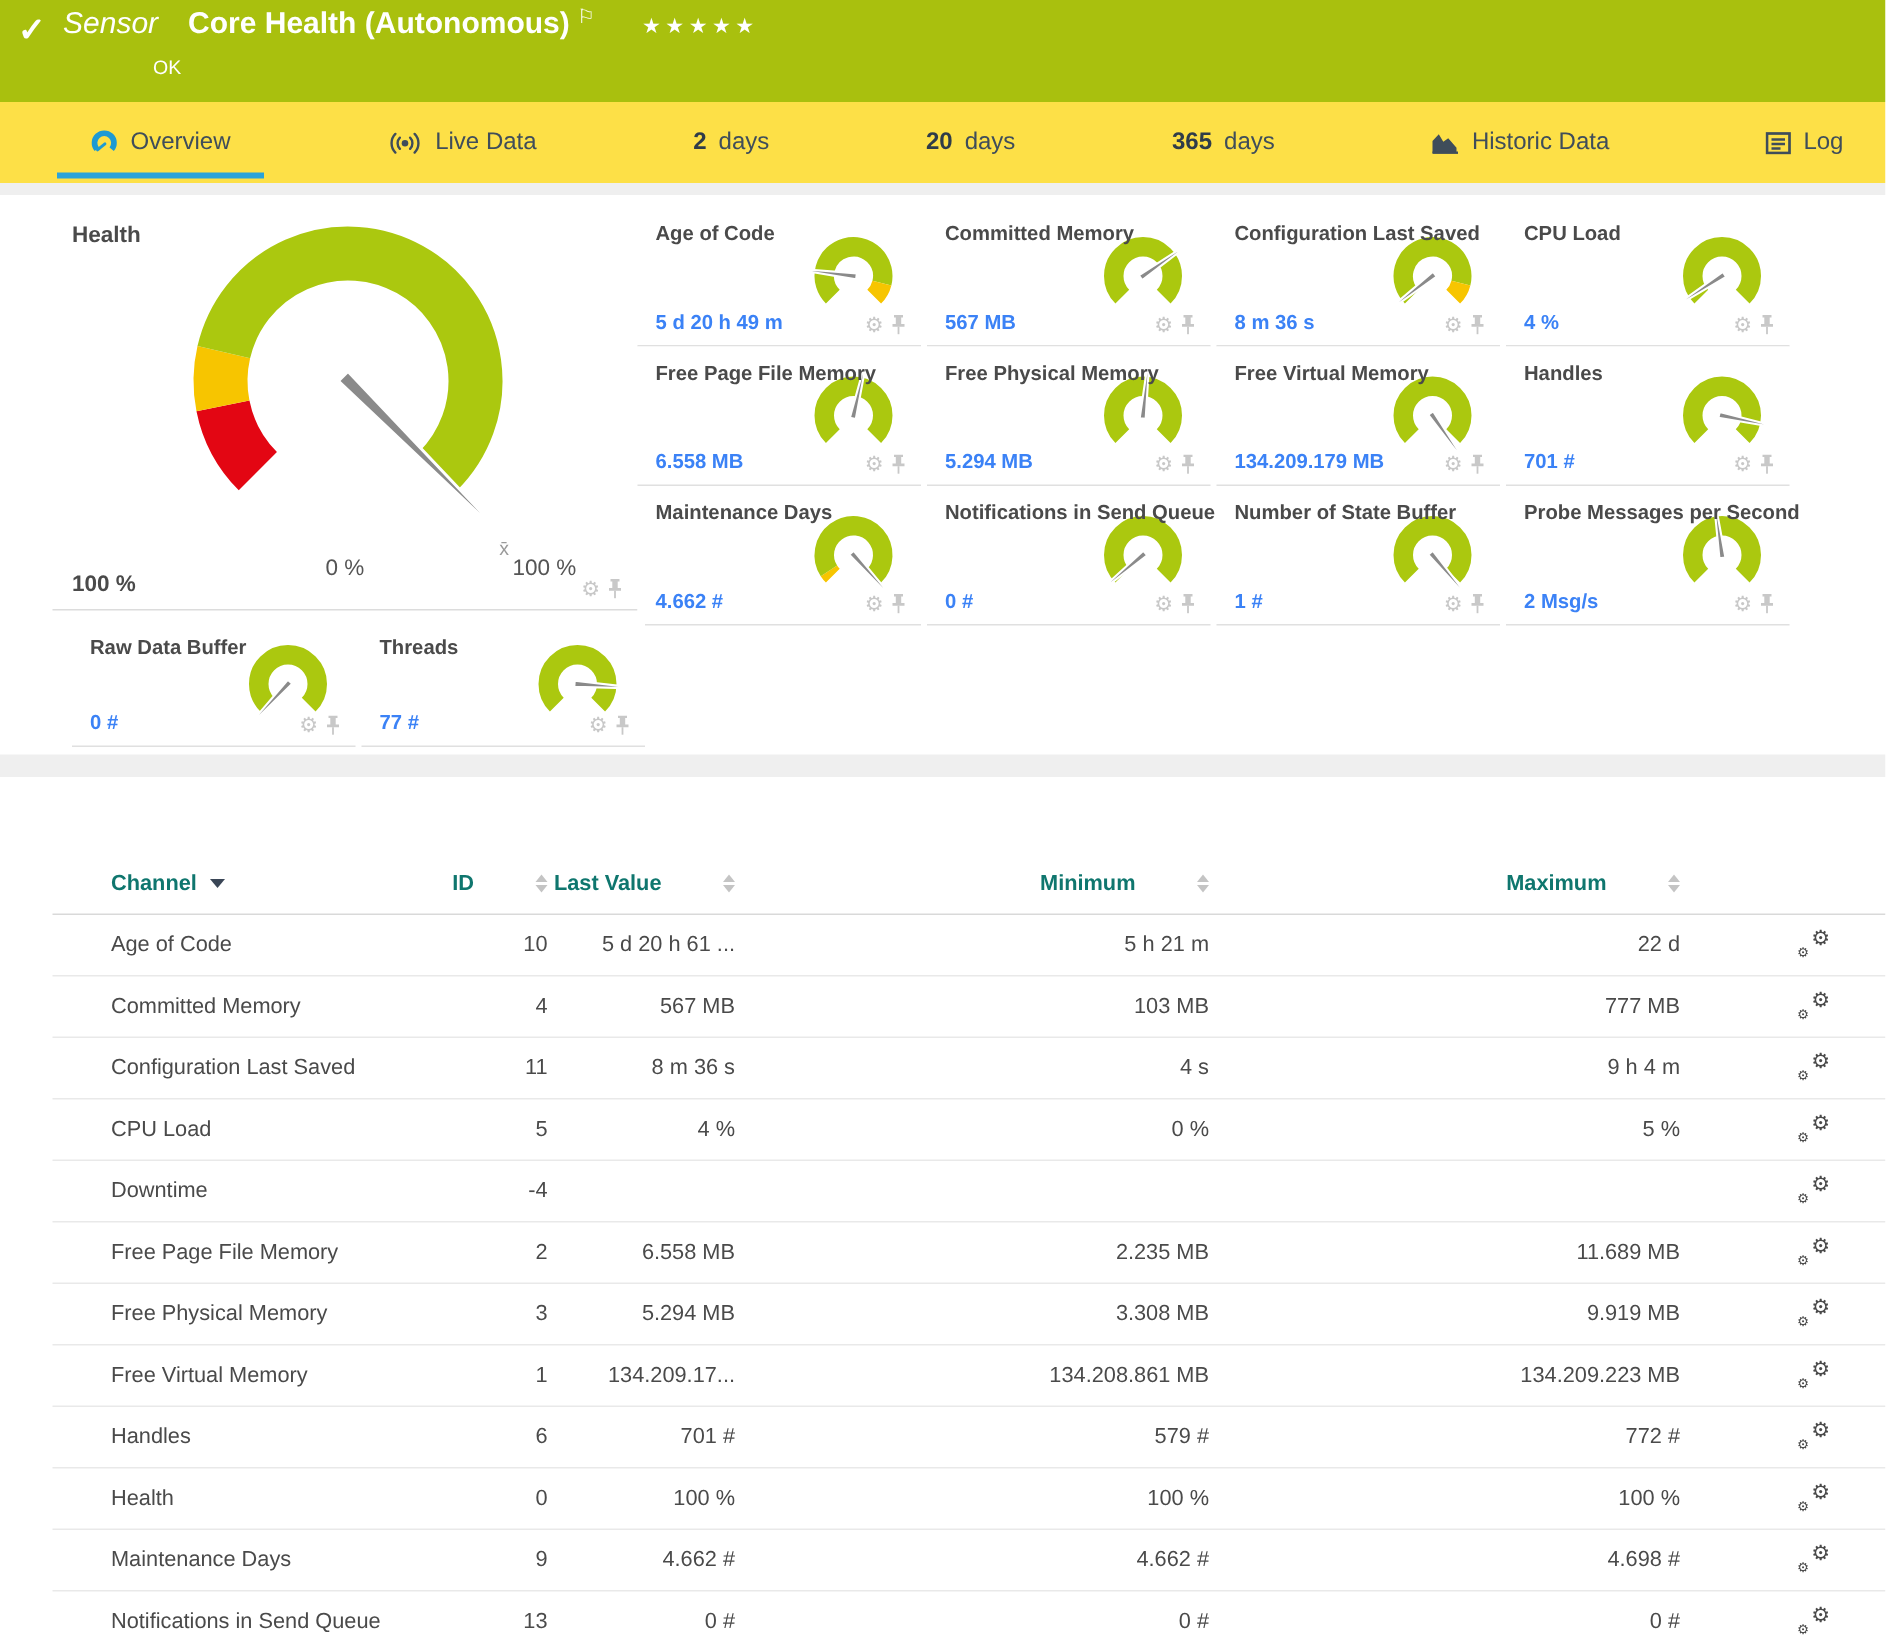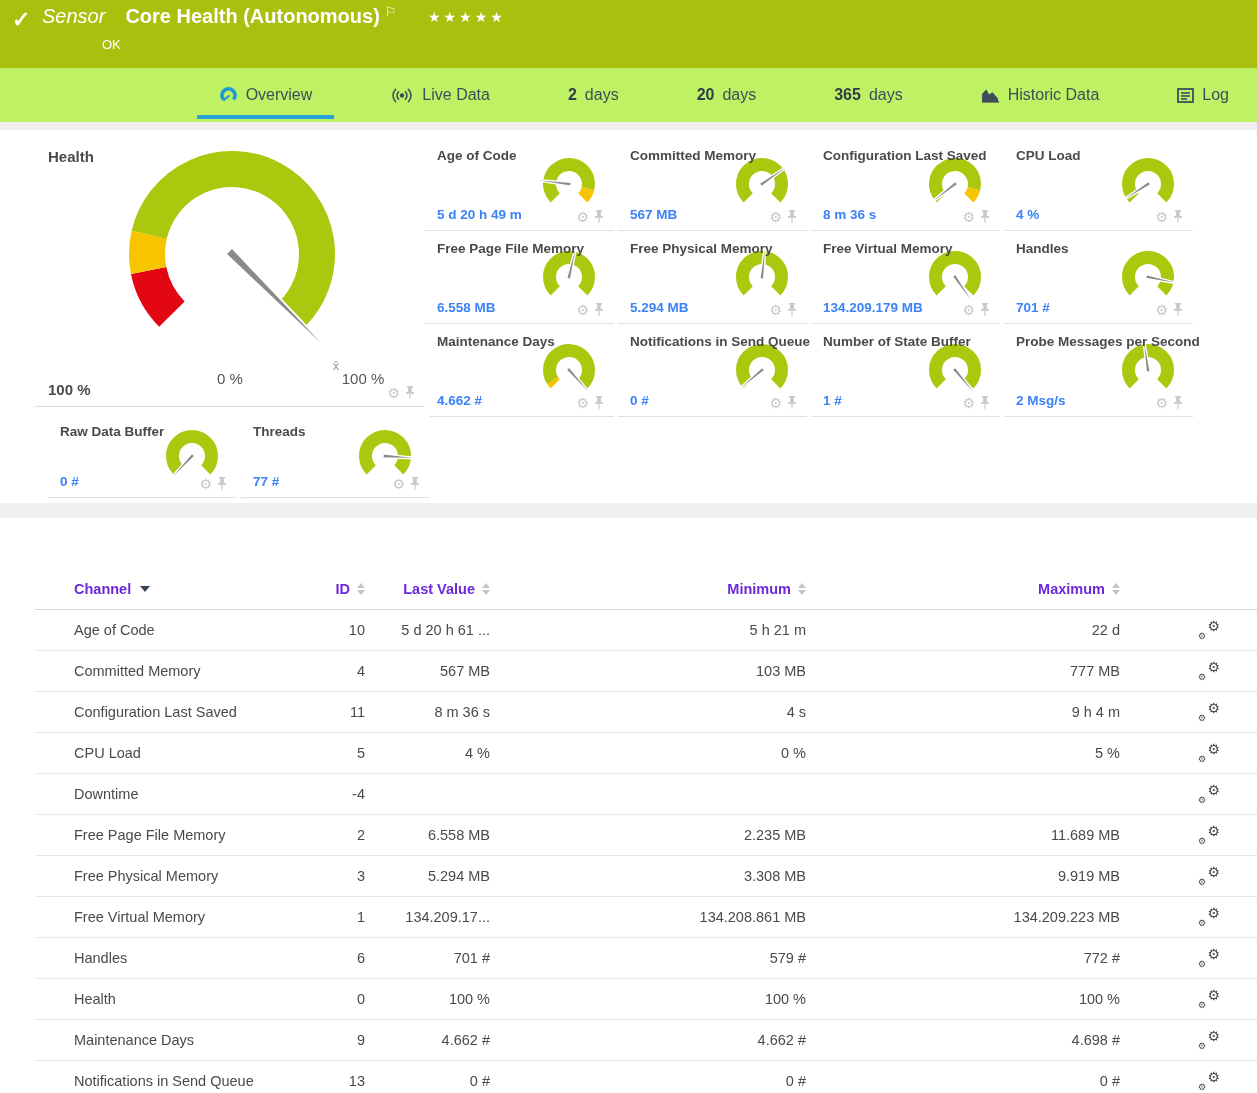--- a/index.html
+++ b/index.html
@@ -13,22 +13,22 @@
   .topbar { position:absolute; top:0; left:0; width:100%; height:68px; background:#a9c00e; color:#fff; }
   .topbar .check { position:absolute; left:12px; top:7px; font-size:22px; font-weight:bold; }
   .topbar .line1 { position:absolute; left:42px; top:5px; font-size:20px; white-space:nowrap; display:flex; align-items:baseline; }
   .kind { font-style:italic; margin-right:20px; }
   .sensor-title { font-weight:bold; }
   .flag { font-size:13px; margin-left:5px; position:relative; top:-7px; }
   .stars { position:absolute; left:428px; top:9px; font-size:14px; letter-spacing:3px; }
   .status { position:absolute; left:62px; top:37px; font-size:13px; font-weight:normal;margin-left:40px; }
 
   
-  .tabbar { position:absolute; top:68px; left:0; width:100%; height:54px; background:#bef264;
-            display:flex; justify-content:flex-end; padding:0 6px 0 38px;gap:34px; }
+  .tabbar { position:absolute; top:68px; left:0; width:100%; height:54px; background:#fde047;
+            display:flex; justify-content:space-between; padding:0 6px 0 38px;gap:34px; }
   .tab { display:flex; align-items:center; gap:8px; padding:0 22px; font-size:16px; color:#3f4d5a;
          cursor:pointer; position:relative; white-space:nowrap; }
   .tab.active::after { content:""; position:absolute; left:0; right:0; bottom:3px; height:4px; background:#2aa3d9; }
   .tab .pfx { font-weight:bold; color:#2f3c49; }
   .tab .ticon { display:inline-flex; align-items:center; }
   .tab.last { background:#f1f1f1; padding-right:30px; }
 
   .band { position:absolute; left:0; width:100%; background:#efefef; }
   .band1 { top:122px; height:8px; }
   .band2 { top:503px; height:15px; }
@@ -50,24 +50,24 @@
   .ggrid2 { position:absolute; left:48px; top:414px; display:grid; grid-template-columns:repeat(2,193px); grid-auto-rows:84px; }
   .gpanel { position:relative; width:189px; border-bottom:1px solid #e0e0e0; background:#fff; }
   .gtitle { position:absolute; left:12px; top:10px; font-size:13.5px; font-weight:bold; color:#4a4a4a; white-space:nowrap; z-index:2; }
   .gsvg { position:absolute; right:12px; top:16px; width:66px; height:64px; overflow:visible; }
   .ggrid2 .gsvg { top:12px; }
   .gvalue { position:absolute; left:12px; bottom:8px; font-size:13.5px; font-weight:bold; color:#3b82f6; white-space:nowrap; }
 
   
   .table-panel { position:absolute; left:35px; top:518px; width:1222px; background:#fff; }
   .thead, .trow { display:grid; grid-template-columns:256px 35px 125px 316px 314px 1fr; align-items:center; padding:0 37px 0 39px; }
-  .thead { height:42px; margin-top:50px; border-bottom:1px solid #d9d9d9; font-size:14.5px; font-weight:bold; color:#6d28d9; }
+  .thead { height:42px; margin-top:50px; border-bottom:1px solid #d9d9d9; font-size:14.5px; font-weight:bold; color:#0f766e; }
   .trow { height:41px; border-bottom:1px solid #e9e9e9; font-size:14.5px; color:#4a4a4a; cursor:pointer; }
   .hc { display:flex; align-items:center; }
-  .hc.right, .cr { justify-content:flex-end; text-align:right; }
+  .hc.right, .cr { justify-content:flex-end; text-align:right;gap:34px; }
   .cr { white-space:nowrap; }
   .caret { width:0; height:0; border-left:5px solid transparent; border-right:5px solid transparent; border-top:6px solid #3a4656; margin-left:9px; }
   .sorter { display:inline-flex; flex-direction:column; margin-left:7px; }
   .sorter .u { width:0; height:0; border-left:4px solid transparent; border-right:4px solid transparent; border-bottom:5px solid #c4c4c4; margin-bottom:2px; }
   .sorter .d { width:0; height:0; border-left:4px solid transparent; border-right:4px solid transparent; border-top:5px solid #c4c4c4; }
   .c-actions { display:flex; justify-content:flex-end; }
   .gears { position:relative; width:22px; height:20px; display:inline-block; cursor:pointer; font-family:"DejaVu Sans", sans-serif; }
   .gears .g-big { position:absolute; right:0; top:-2px; font-size:14px; color:#4a4a4a; }
   .gears .g-sml { position:absolute; left:0; bottom:-1px; font-size:9px; color:#4a4a4a; }
 </style>

